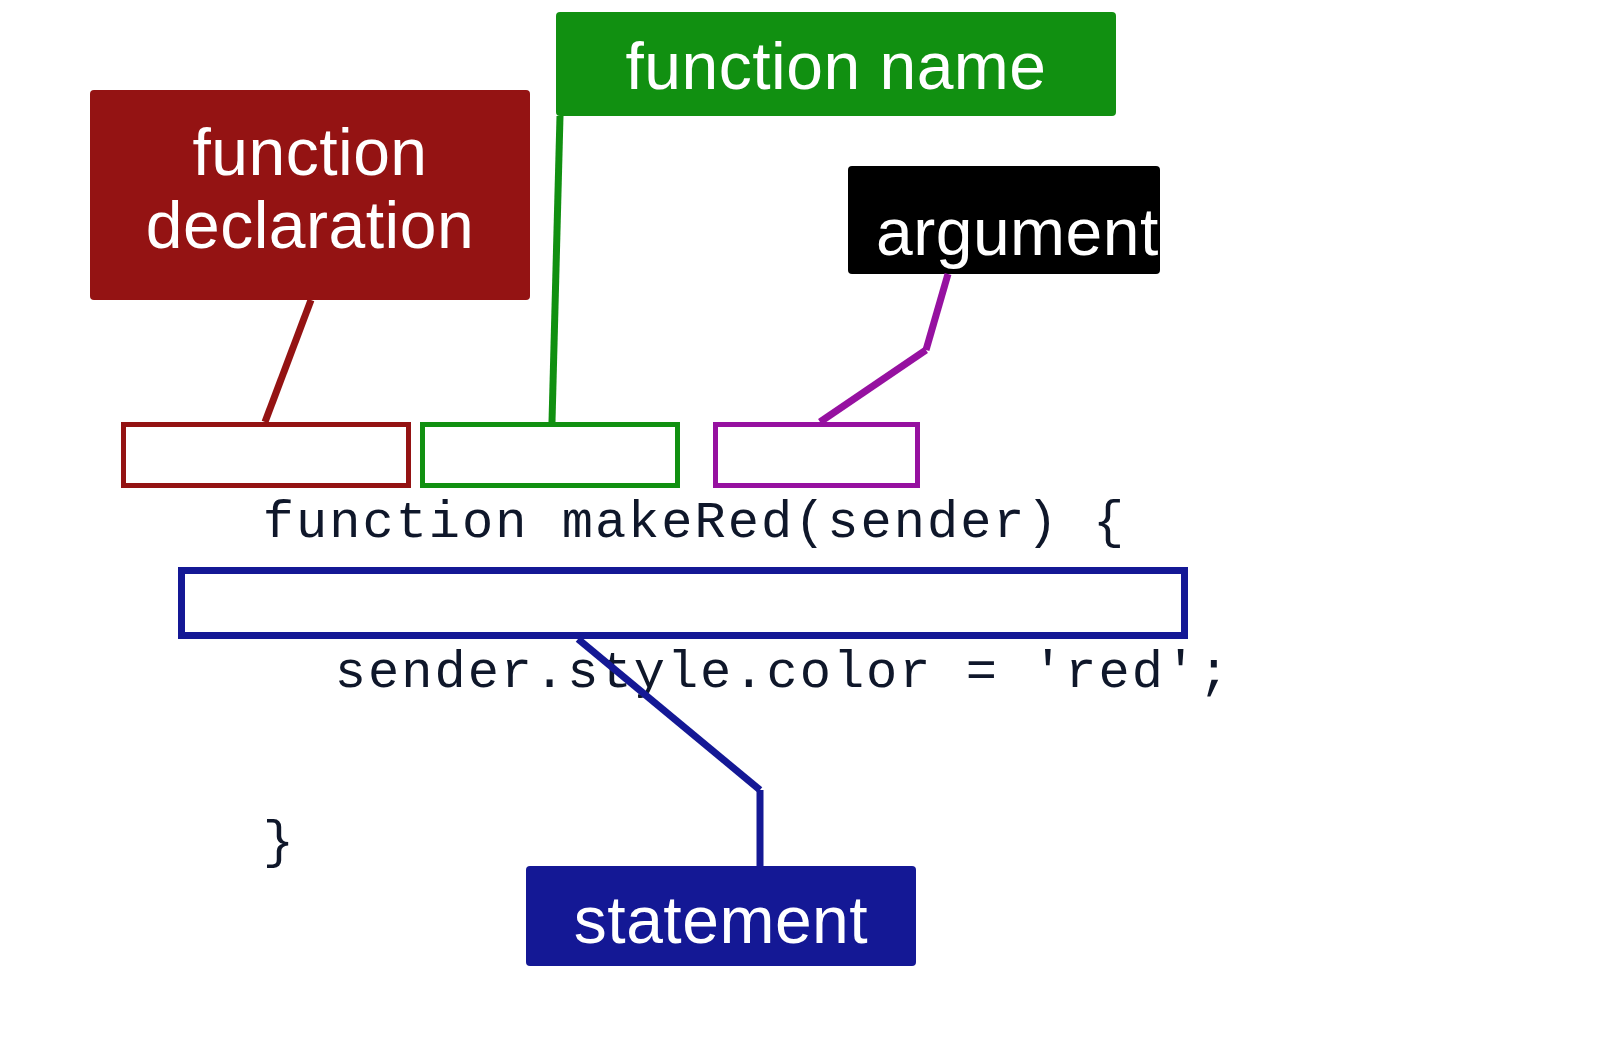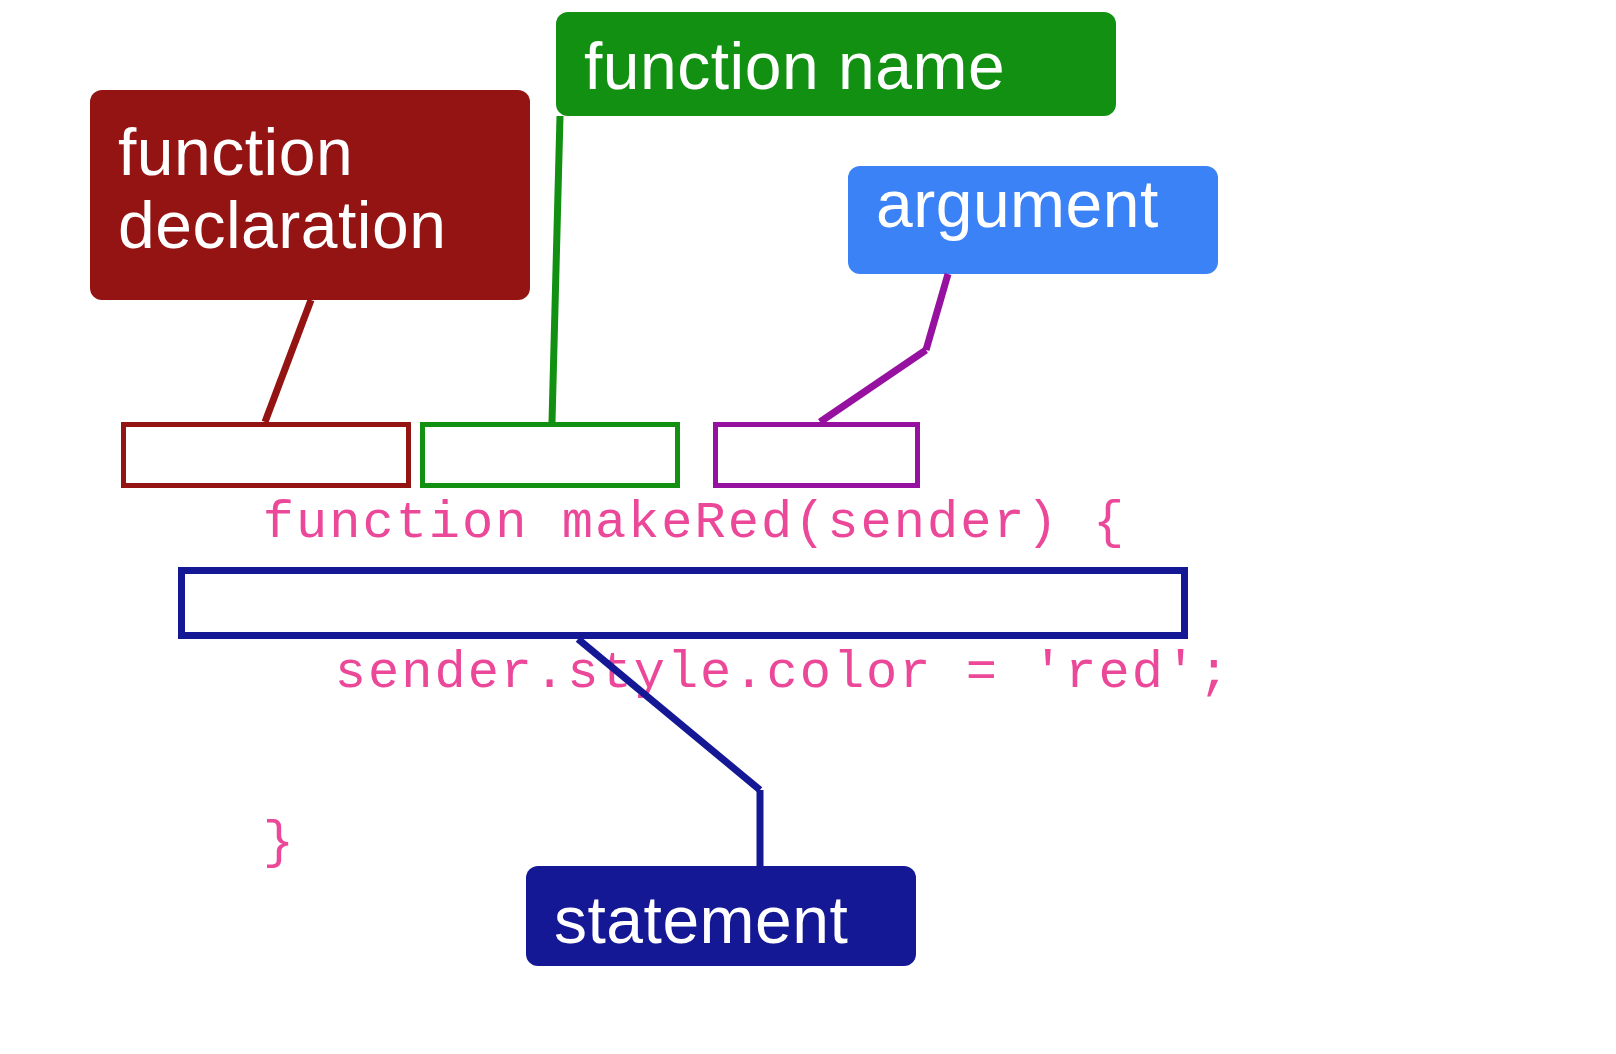--- a/index.html
+++ b/index.html
@@ -13,21 +13,22 @@
   .stage {
     position: relative;
     width: 1616px;
     height: 1054px;
   }
   .label {
     position: absolute;
     color: #ffffff;
     font-size: 66px;
     line-height: 1.1;
-    border-radius: 12px;
+    text-align: center;
+    border-radius: 4px;
     padding: 18px 28px;
     box-sizing: border-box;
     letter-spacing: 0.5px;
     font-weight: 400;
   }
   .label-decl {
     left: 90px;
     top: 90px;
     width: 440px;
     height: 210px;
@@ -39,38 +40,38 @@
     top: 12px;
     width: 560px;
     height: 104px;
     background: #119011;
     font-size: 66px;
     padding-top: 18px;
   }
   .label-arg {
     left: 848px;
     top: 166px;
-    width: 370px;
+    width: 312px;
     height: 108px;
-    background: #3b82f6;
-    padding-top: 2px;
+    background: #000000;
+    padding-top: 30px;
   }
   .label-stmt {
     left: 526px;
     top: 866px;
     width: 390px;
     height: 100px;
     background: #141895;
   }
 
   .code {
     position: absolute;
     font-family: "Courier New", Courier, monospace;
     font-size: 52px;
-    color: #ec4899;
+    color: #0f172a;
     letter-spacing: 2px;
     white-space: pre;
   }
   .code-line1 { left: 130px; top: 435px; }
   .code-line2 { left: 202px; top: 585px; }
   .code-line3 { left: 130px; top: 755px; }
 
   .hl {
     position: absolute;
     background: transparent;

